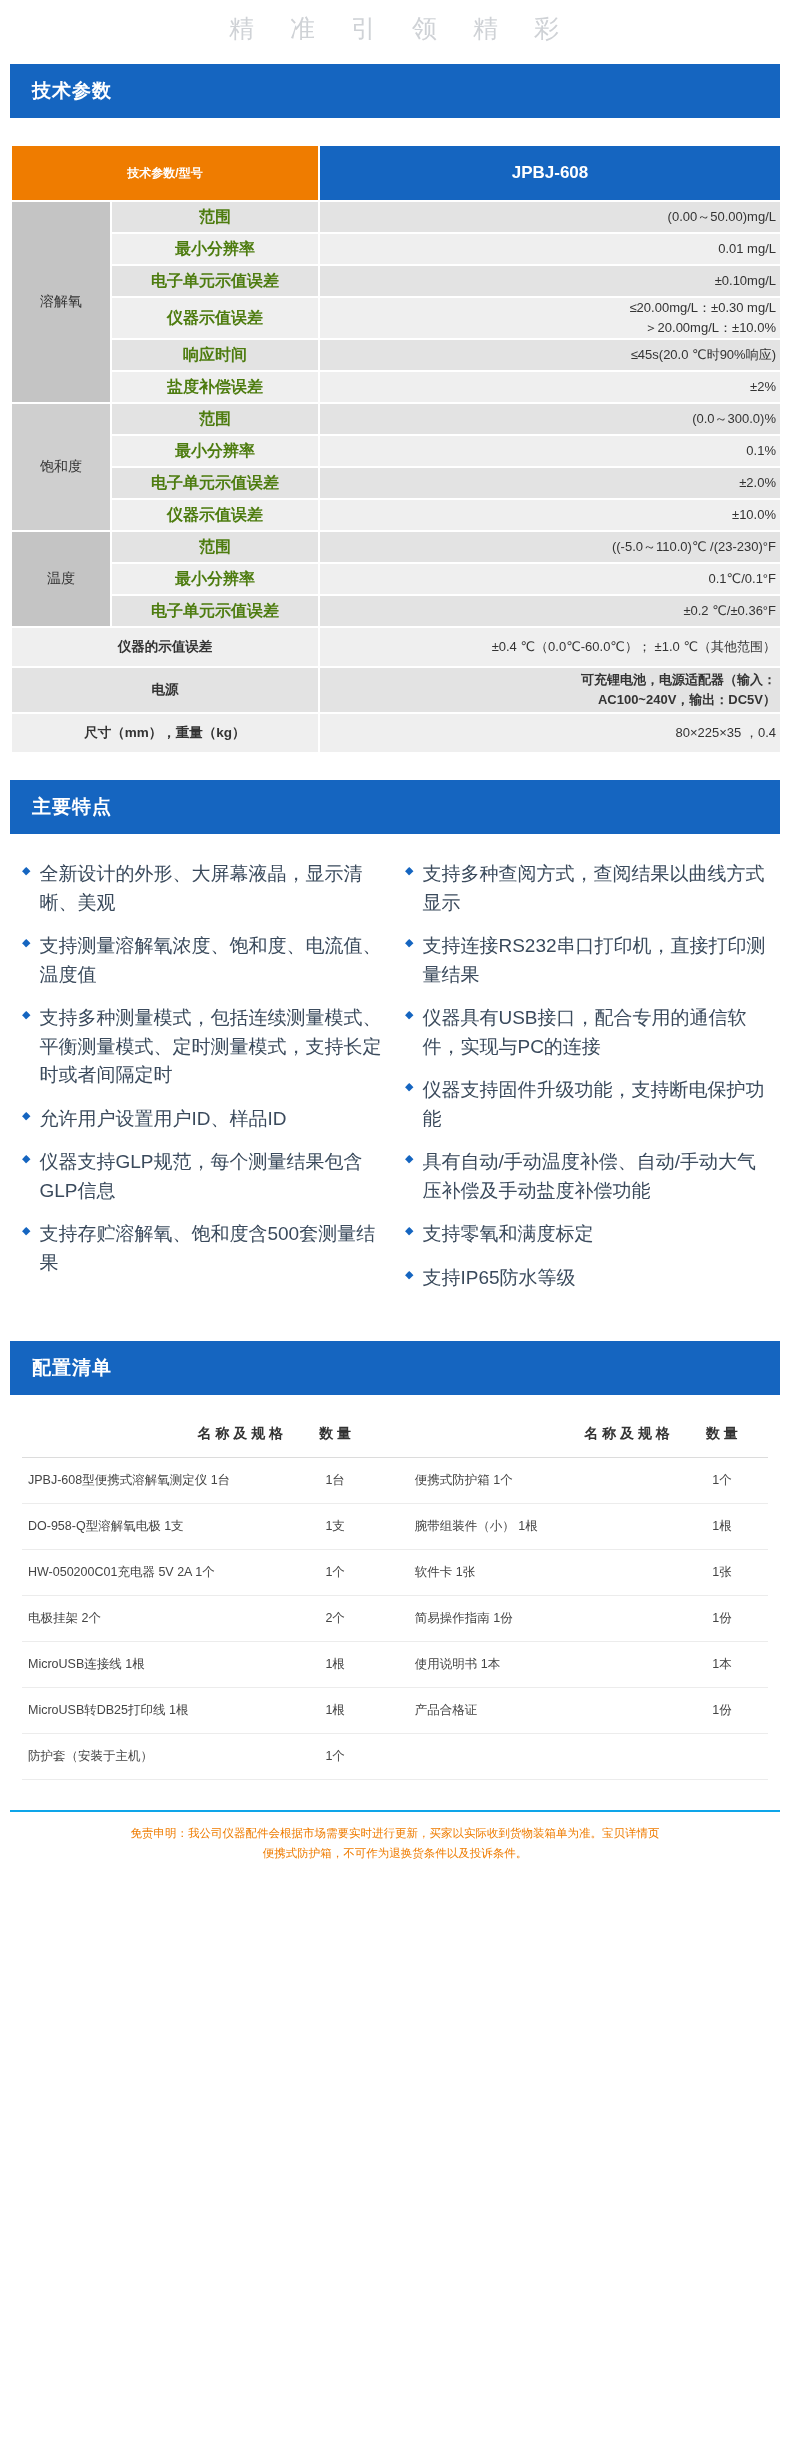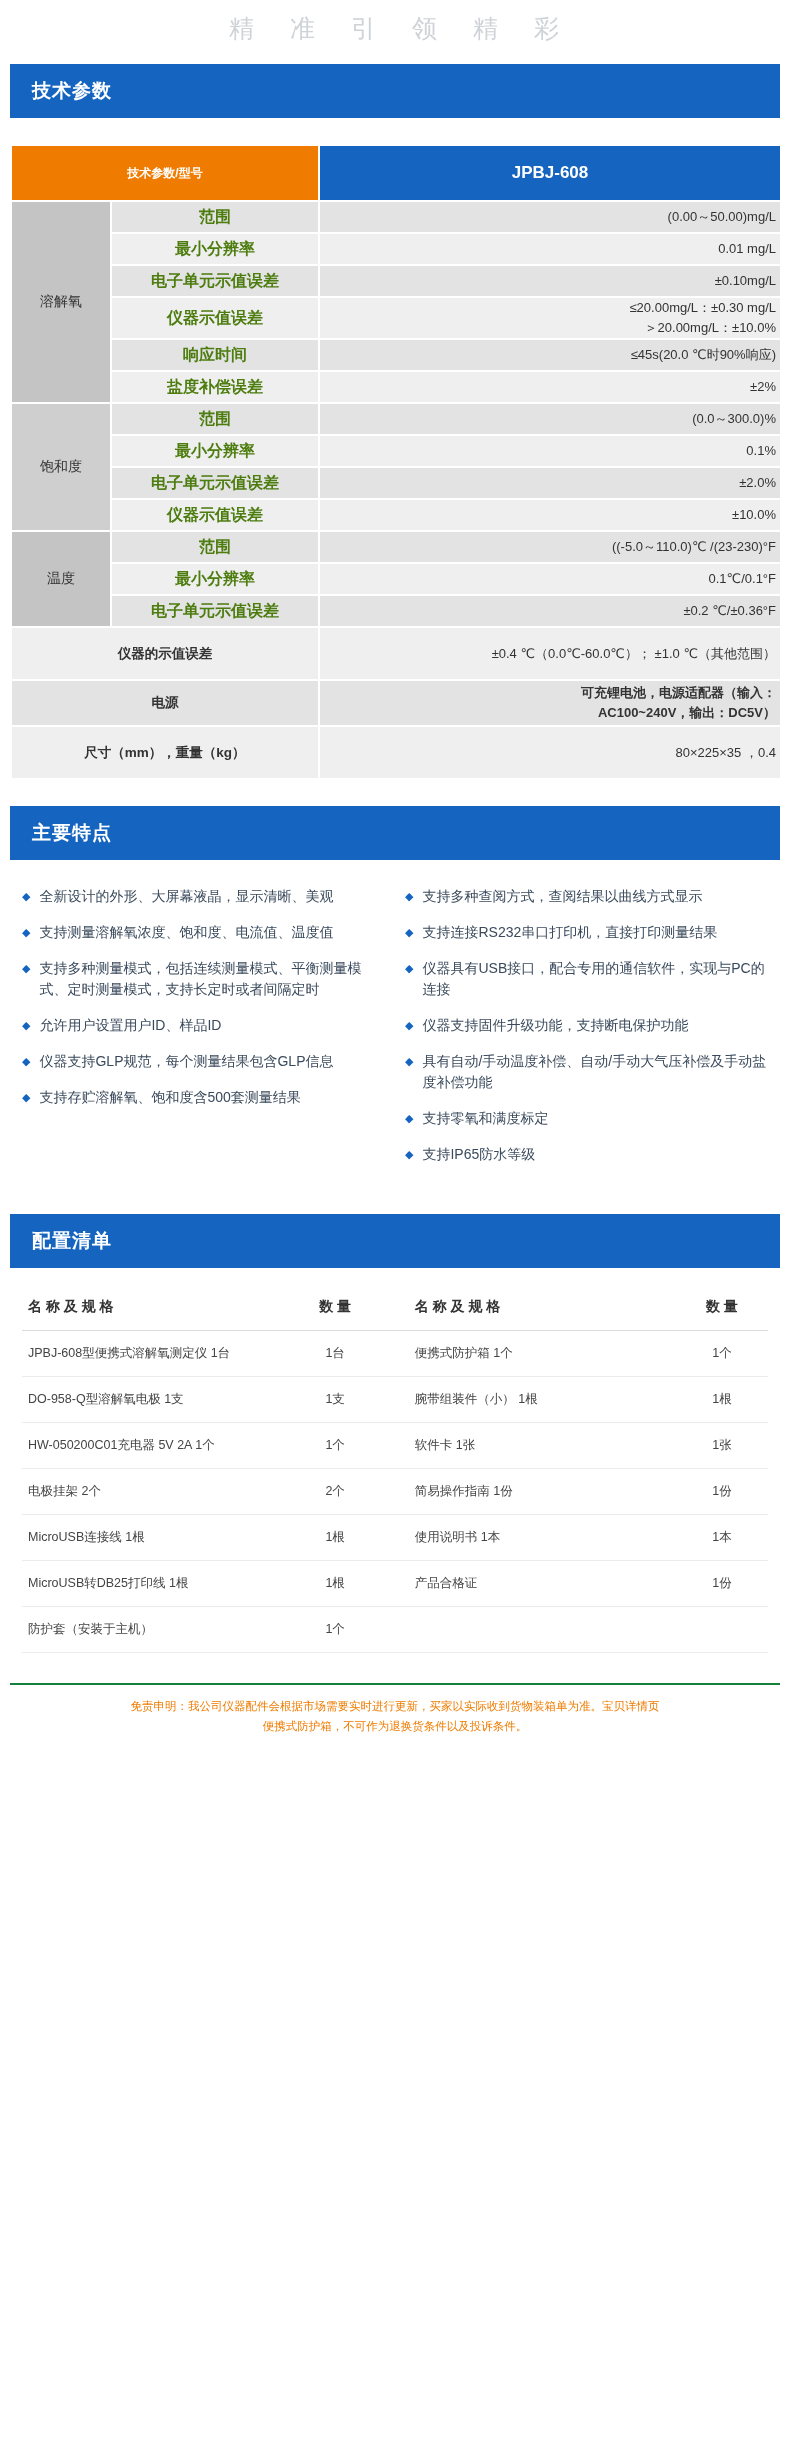--- a/index.html
+++ b/index.html
@@ -86,21 +86,21 @@
     padding: 0 4px;
     line-height: 1.55;
   }
   .val-alt { background: #efefef; }
   .wide-lbl {
     background: #e3e3e3;
     text-align: center;
     font-weight: bold;
     font-size: 13.5px;
     color: #333;
-    height: 53px;
+    height: 40px;
   }
   .wide-lbl-alt { background: #efefef; }
 
   
   .features {
     display: flex;
     padding: 18px 22px 8px 22px;
     gap: 20px;
   }
   .feat-col { flex: 1; }
@@ -110,55 +110,55 @@
     gap: 9px;
     margin-bottom: 15px;
   }
   .diamond {
     color: #1565c0;
     font-size: 11px;
     line-height: 20px;
     flex: 0 0 auto;
   }
   .feat-text {
-    font-size: 14px;
+    font-size: 19px;
     line-height: 1.5;
     color: #3a4a5c;
   }
 
   
   .config-wrap { padding: 6px 22px 4px 22px; }
   table.config {
     width: 746px;
     border-collapse: collapse;
     table-layout: fixed;
     font-size: 12.5px;
   }
   table.config th {
-    text-align: left;
+    text-align: right;
     font-size: 14px;
     font-weight: bold;
     color: #333;
     padding: 16px 6px 14px 6px;
     border-bottom: 1px solid #dcdcdc;
   }
   table.config th.qty, table.config td.qty { text-align: center; }
   table.config td {
     padding: 14px 6px;
     border-bottom: 1px solid #ececec;
     color: #444;
   }
   .col-name { width: 232px; }
   .col-qty { width: 80px; }
   .col-gap { width: 24px; }
 
   
   .disclaimer {
     margin: 26px 10px 0 10px;
-    border-top: 2px solid #15803d;
+    border-top: 2px solid #0ea5e9;
     padding: 12px 14px 18px 14px;
     color: #ef7c00;
     font-size: 11.5px;
     line-height: 1.7;
     text-align: center;
   }
 </style>
 </head>
 <body>
 

